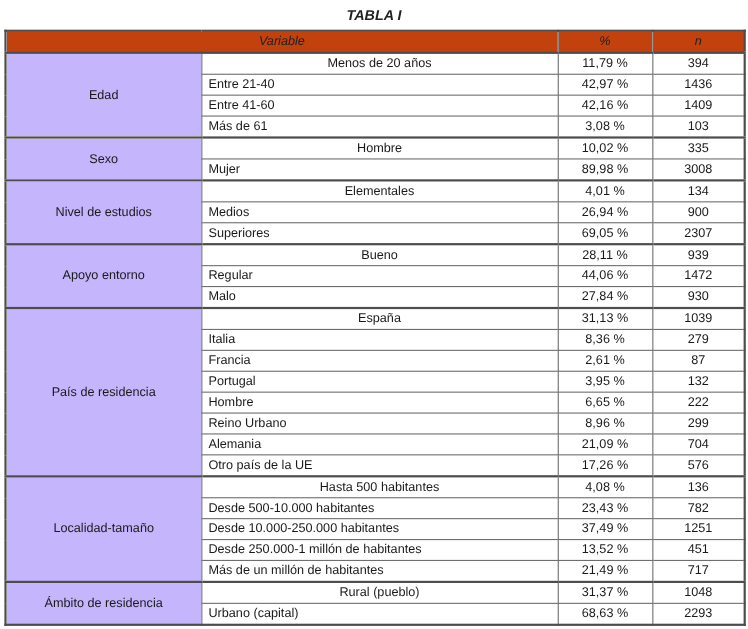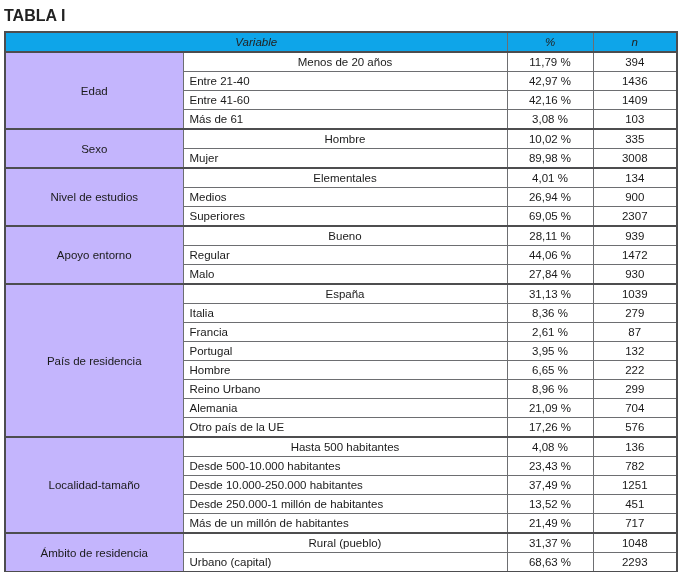--- a/index.html
+++ b/index.html
@@ -10,45 +10,47 @@
     color: #1a1a1a;
   }
   .page {
     width: 680px;
     height: 572px;
     box-sizing: border-box;
     padding: 5px 4px 4px 4px;
     background: #ffffff;
   }
   .title-block {
+    text-align: center;
     font-weight: bold;
-    font-size: 16px;
+    font-size: 13px;
     line-height: 1.4;
     color: #222222;
     margin-bottom: 4px;
+    font-style: italic;
   }
   table.socio {
     border-collapse: collapse;
     width: 672px;
     margin: 0 auto;
     table-layout: fixed;
     border: 2px solid #4d4d4f;
     font-size: 11.5px;
   }
   table.socio th,
   table.socio td {
     border: 1px solid #6d6e71;
     padding: 0 6px;
     height: 18px;
     overflow: hidden;
     white-space: nowrap;
     vertical-align: middle;
   }
   table.socio thead th {
-    background: #0ea5e9;
+    background: #c2410c;
     font-style: italic;
     font-weight: normal;
     text-align: center;
     color: #222222;
     border-bottom: 2px solid #4d4d4f;
   }
   td.group-cell {
     text-align: left;
     background: #c4b5fd;
   }

